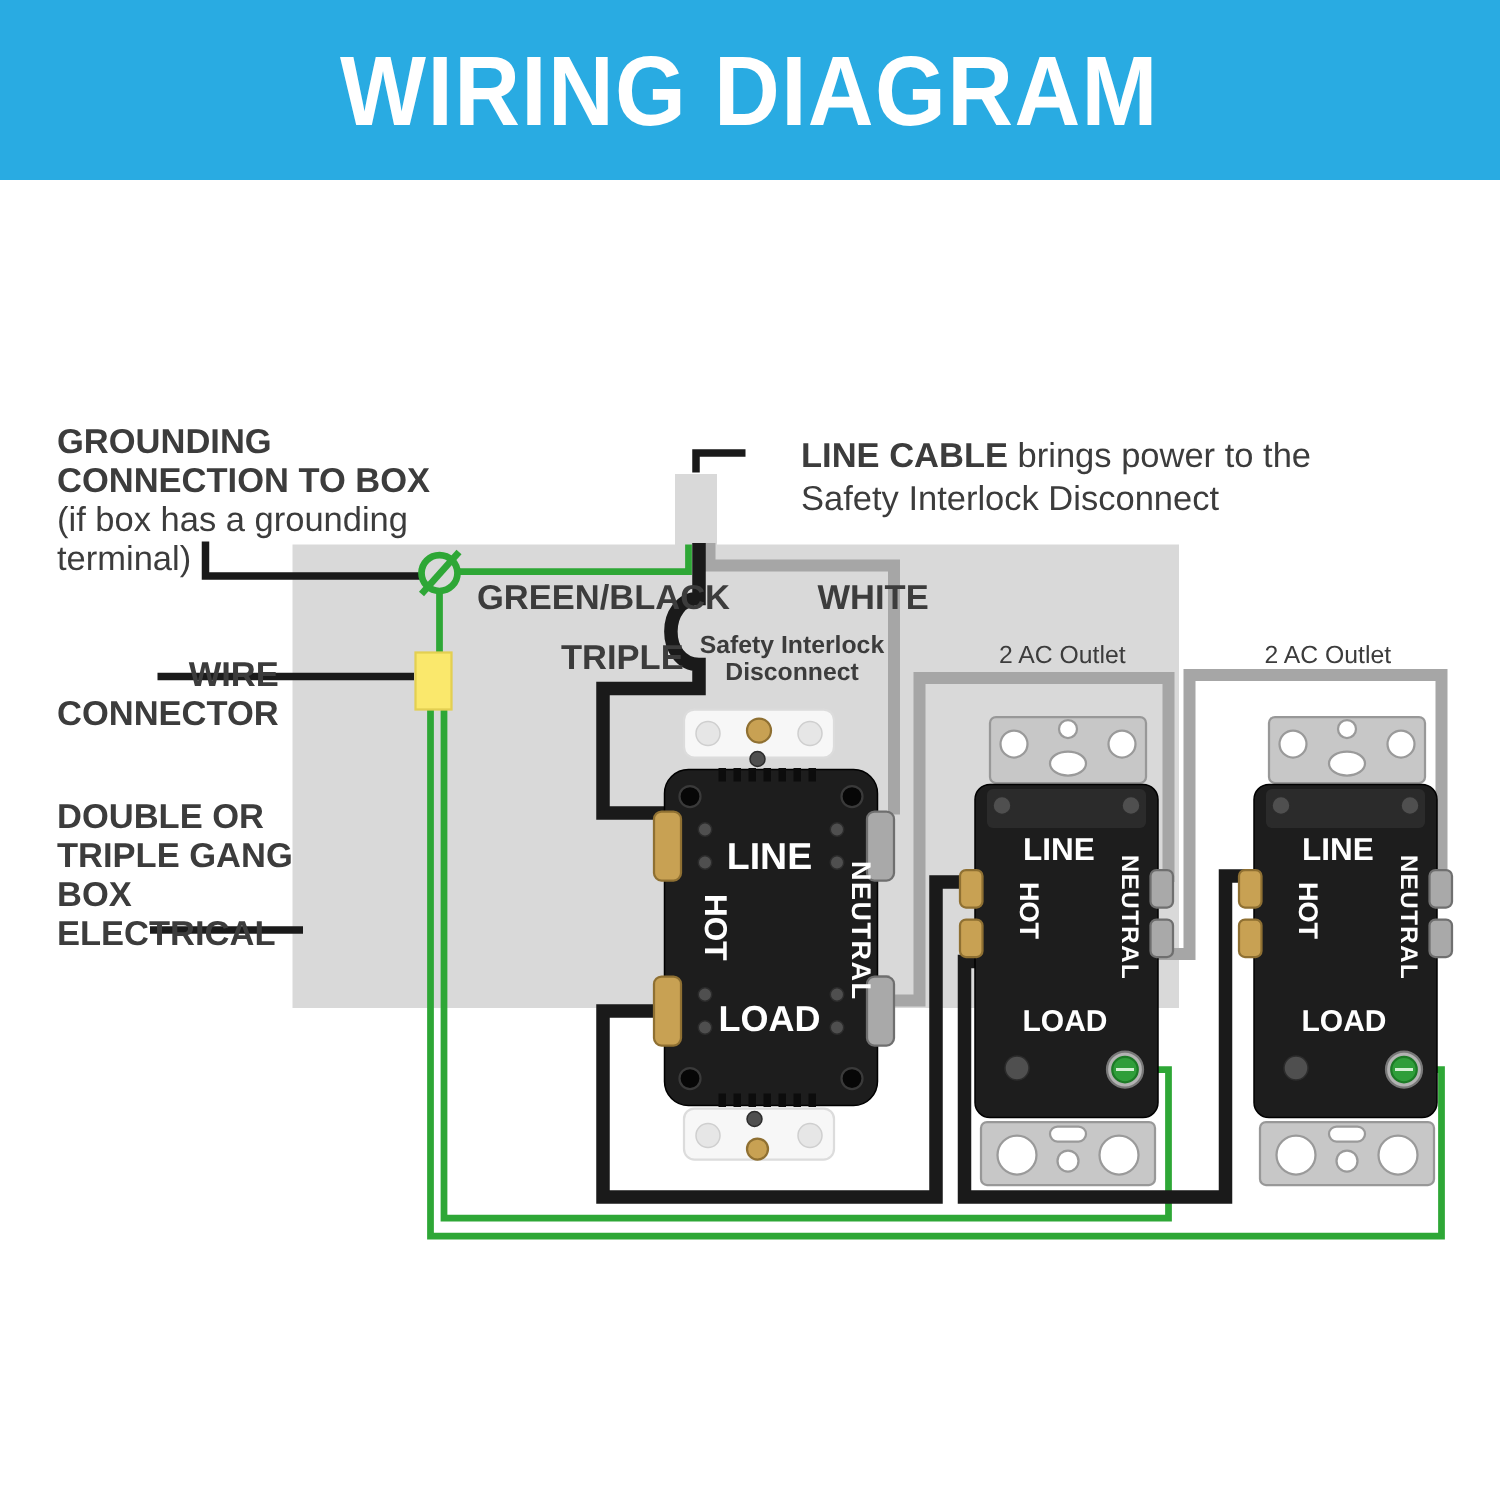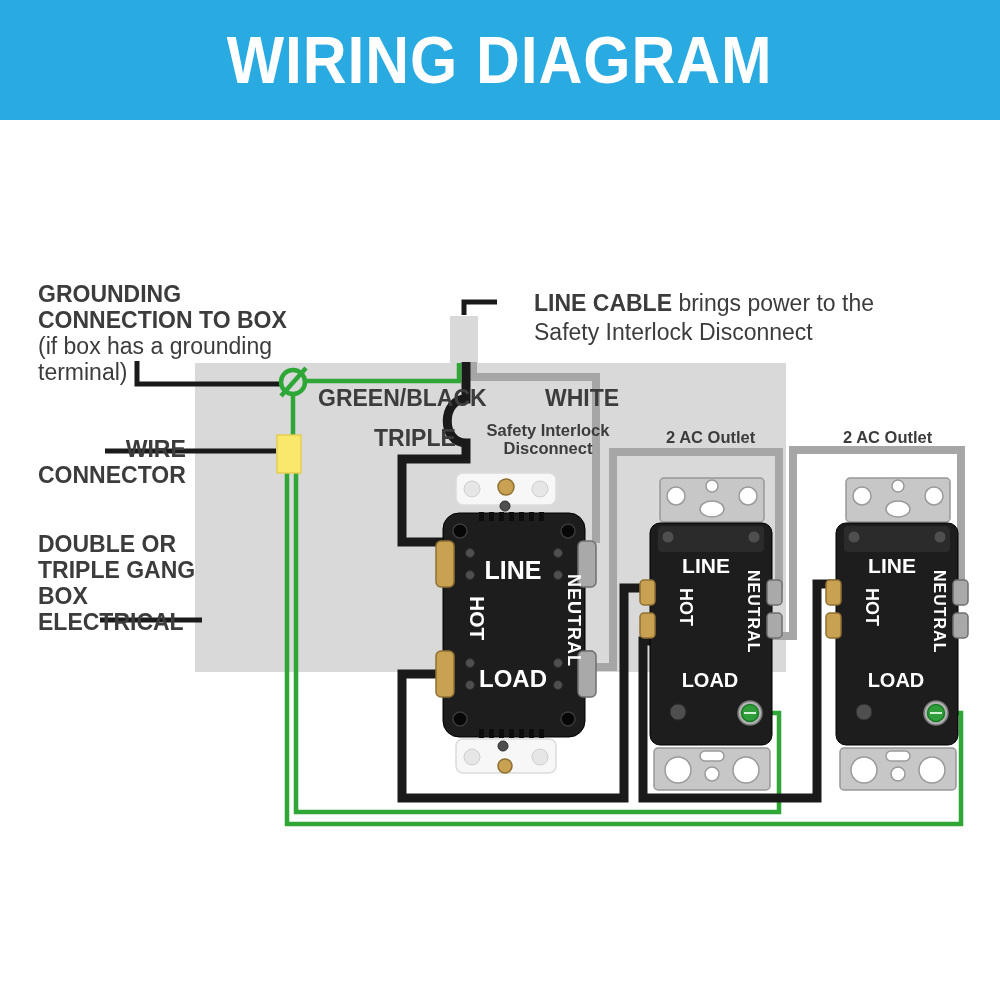--- a/index.html
+++ b/index.html
@@ -16,21 +16,21 @@
     color:#ffffff;font-size:66px;font-weight:800;letter-spacing:1px;
     transform:scaleX(.92);white-space:nowrap;
   }
   svg.diagram{position:absolute;left:0;top:0;width:1000px;height:1000px;}
   .lbl{
     position:absolute;color:var(--label_text,#3c3c3c);
     font-size:23px;font-weight:700;line-height:26px;white-space:nowrap;z-index:3;
   }
   .lbl .normal{font-weight:400;}
   .lbl-small{font-size:16.5px;line-height:18px;text-align:center;}
-  .lbl-outlet{font-size:16.5px;font-weight:700;}
+  .lbl-outlet{font-size:16.5px;font-weight:400;}
   .cable-note{width:340px;white-space:normal;font-weight:400;line-height:29px;}
   .cable-note b{font-weight:800;}
   
   .wire-green{stroke:var(--wire_green,#2ea736);stroke-width:4.5;fill:none;}
   .wire-black{stroke:var(--wire_black,#1a1a1a);stroke-width:9;fill:none;}
   .wire-white{stroke:var(--wire_white,#a6a6a6);stroke-width:8;fill:none;}
   .pointer{stroke:var(--wire_black,#1a1a1a);stroke-width:5;fill:none;}
   .boxfill{fill:var(--box_gray,#d9d9d9);}
   .connector{fill:var(--connector_yellow,#fae86c);stroke:#e3cf52;stroke-width:1.5;}
   .dev-body{fill:#1d1d1d;stroke:#000;stroke-width:1;}
@@ -232,21 +232,21 @@
     <b>LINE CABLE</b>
     <span>brings power to the</span>
     <br>
     <span>Safety Interlock Disconnect</span>
   </div>
 
   <div class="lbl" style="left:318px;top:385px;">GREEN/BLACK</div>
   <div class="lbl" style="left:374px;top:425px;">TRIPLE</div>
   <div class="lbl" style="left:500px;top:385px;margin-left:45px;">WHITE</div>
 
-  <div class="lbl lbl-small" style="left:468px;top:421px;width:160px;">
+  <div class="lbl lbl-small" style="left:448px;top:421px;width:160px;">
     <div>Safety Interlock</div>
     <div>Disconnect</div>
   </div>
 
   <div class="lbl lbl-outlet" style="left:666px;top:424px;">2 AC Outlet</div>
   <div class="lbl lbl-outlet" style="left:843px;top:424px;">2 AC Outlet</div>
 
 </div>
 
 </body></html>

